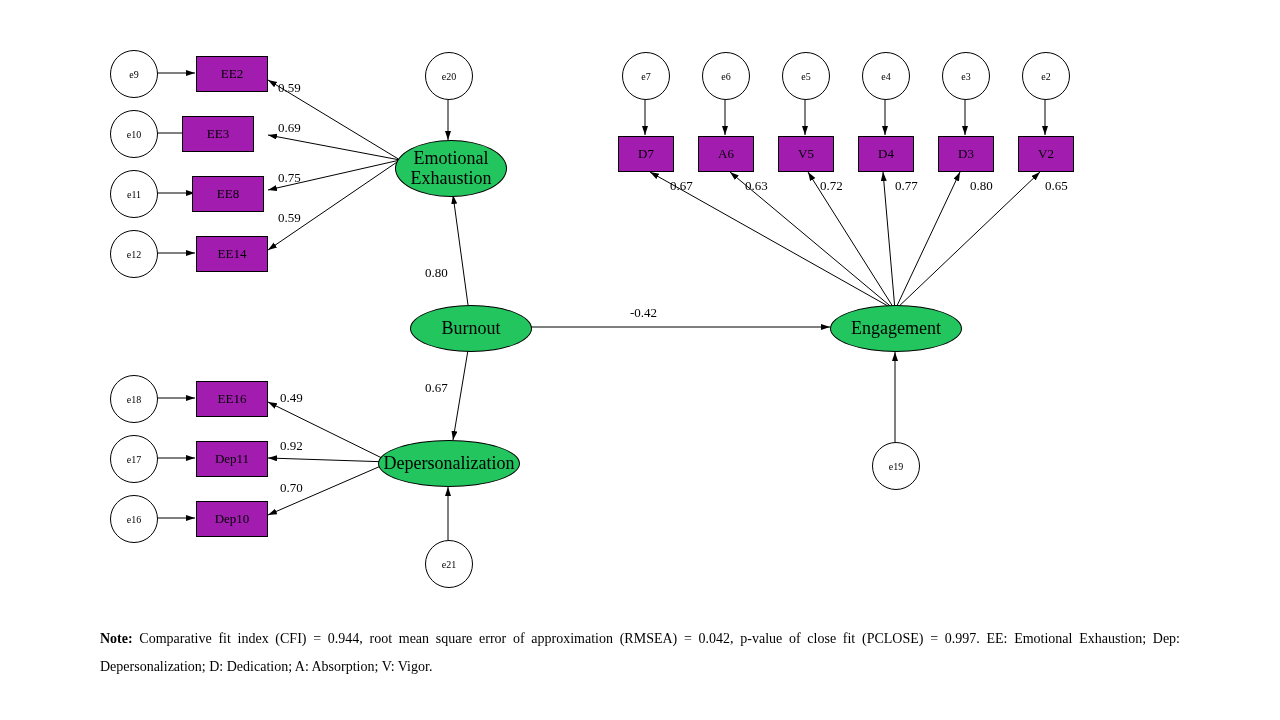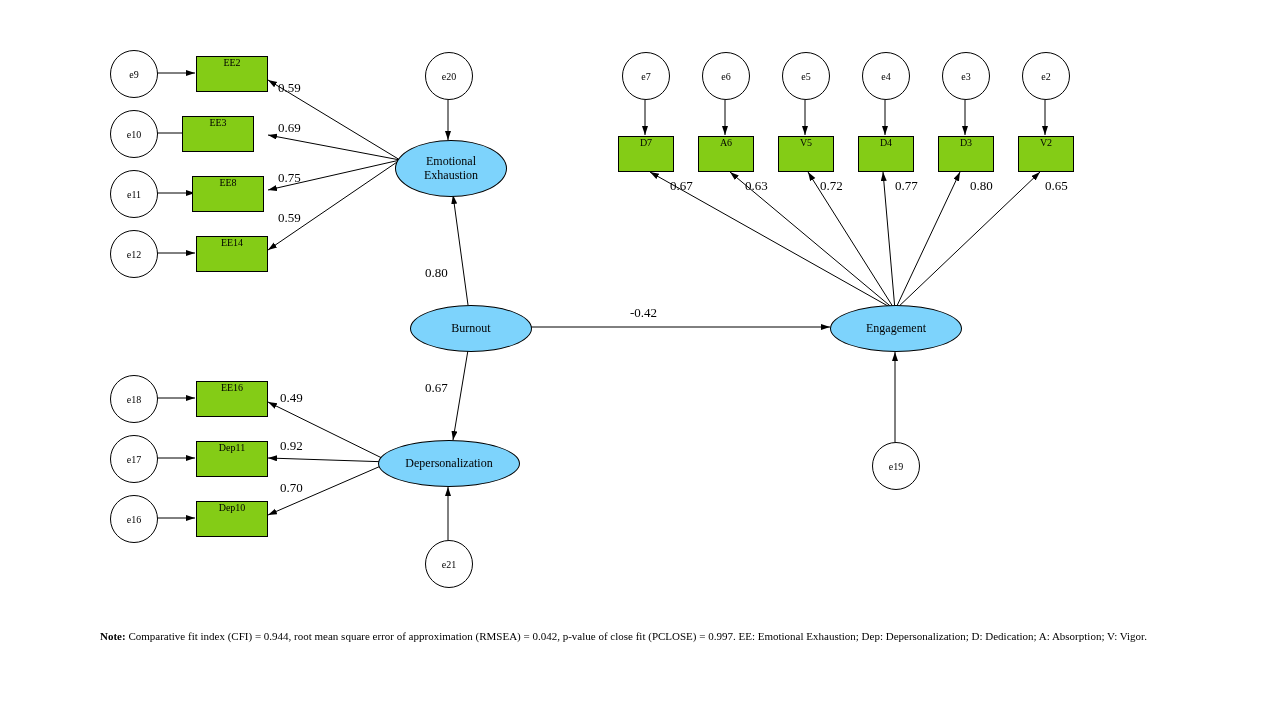--- a/index.html
+++ b/index.html
@@ -22,45 +22,45 @@
     font-size: 10px;
     background: #fff;
   }
   .node-ellipse {
     position: absolute;
     border: 1px solid #000;
     border-radius: 50%;
     display: flex;
     align-items: center;
     justify-content: center;
-    font-size: 12px;
+    font-size: 18px;
     text-align: center;
-    background: #7dd3fc;
+    background: #22c55e;
     line-height: 1.1;
   }
   .node-rect {
     position: absolute;
     border: 1px solid #000;
     display: flex;
-    align-items: flex-start;
+    align-items: center;
     justify-content: center;
-    font-size: 10px;
-    background: #84cc16;
+    font-size: 13px;
+    background: #a21caf;
   }
   .coef {
     position: absolute;
     font-size: 13px;
     font-weight: normal;
   }
   .note {
     position: absolute;
     left: 100px;
     top: 625px;
     width: 1080px;
-    font-size: 11px;
+    font-size: 14px;
     line-height: 2;
     text-align: justify;
   }
 </style>
 </head>
 <body>
 
 <svg width="1280" height="720">
   <defs>
     <marker id="arrow" markerWidth="10" markerHeight="10" refX="9" refY="3" orient="auto">

